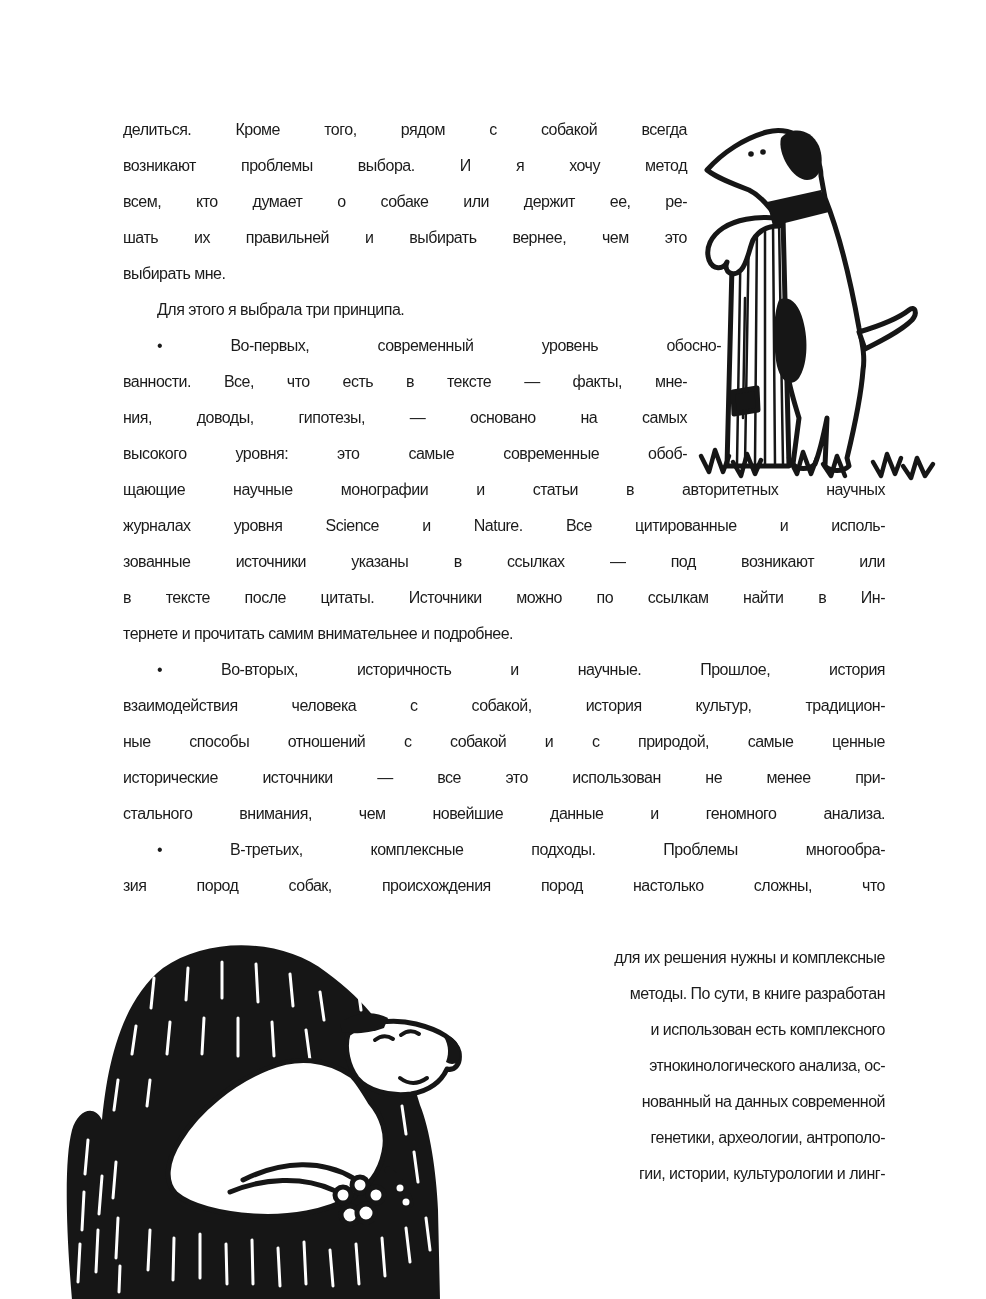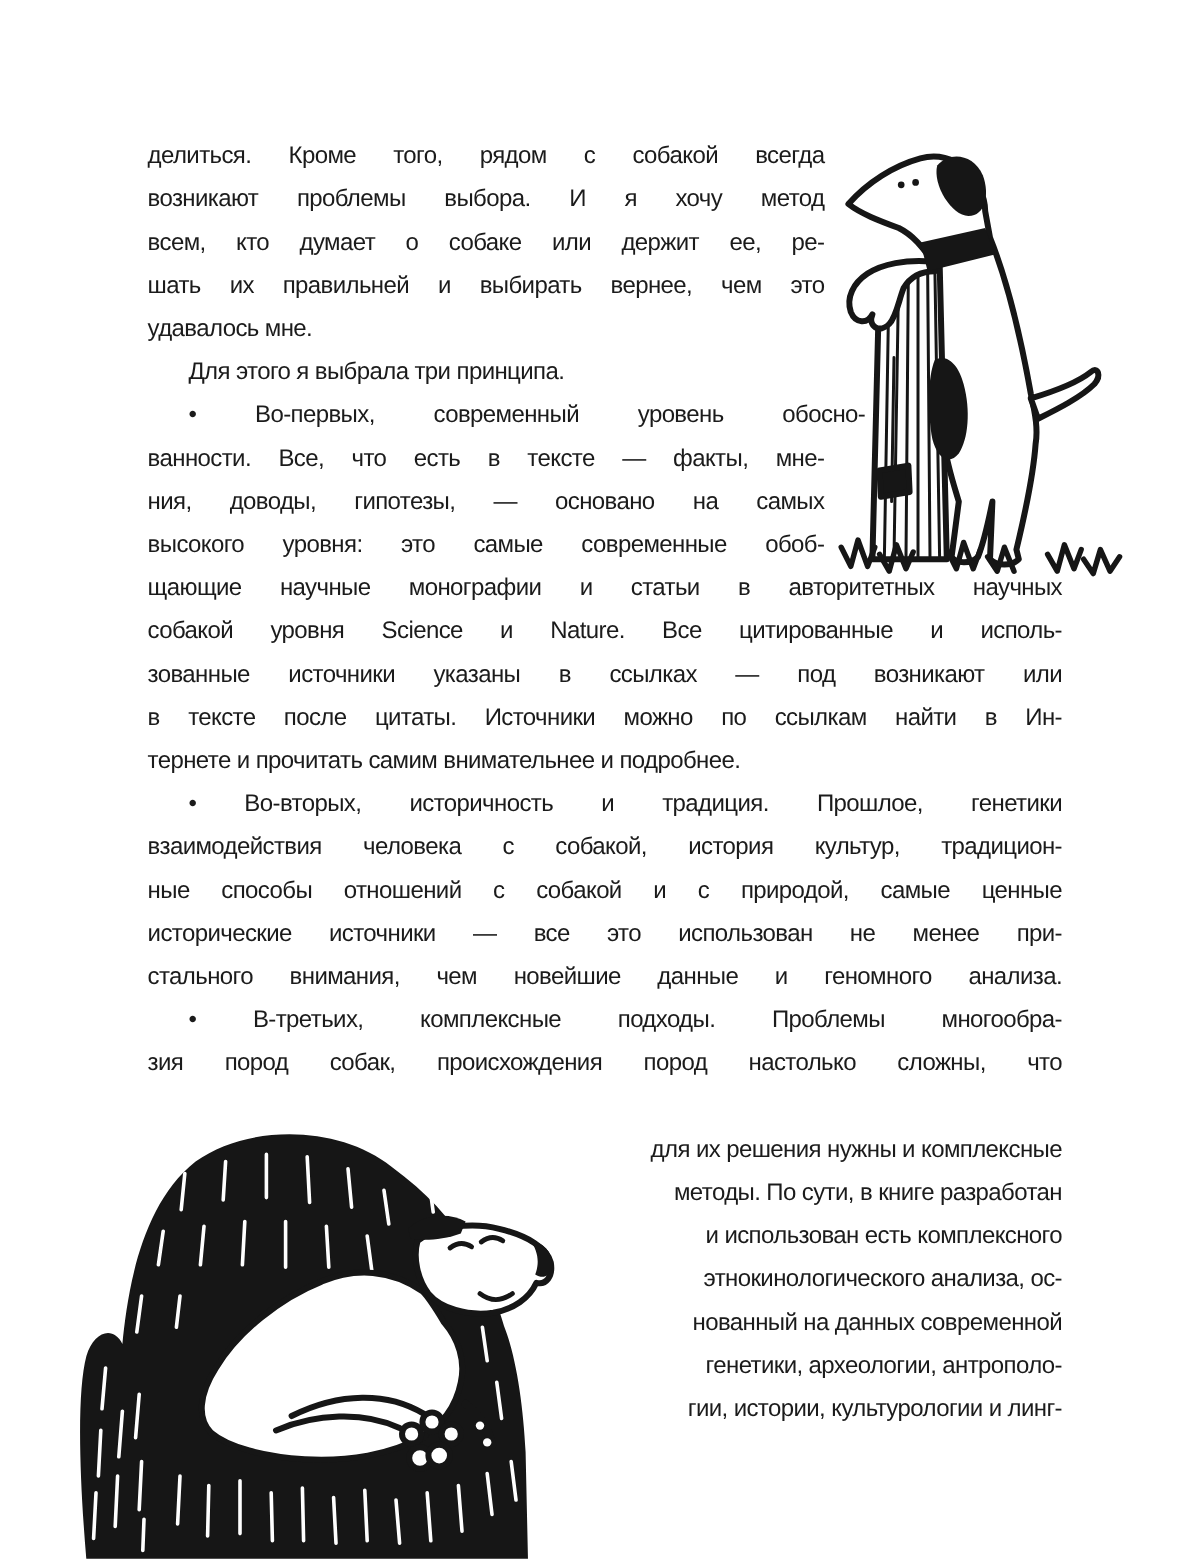--- a/index.html
+++ b/index.html
@@ -16,21 +16,21 @@
     background: #ffffff;
   }
   .textcol {
     position: absolute;
     left: 123px; top: 112px;
     width: 762px;
   }
   .line {
     height: 36px;
     line-height: 36px;
-    font-size: 20px;
+    font-size: 16px;
     letter-spacing: -0.5px;
     white-space: normal;
     overflow: visible;
   }
   .just  { text-align: justify; text-align-last: justify; }
   .narrow { width: 564px; }
   .indent { padding-left: 34px; }
   .wrapcol {
     position: absolute;
     left: 425px; top: 940px;
@@ -45,33 +45,33 @@
 </head>
 <body>
 
 <div class="page">
 
   <div class="textcol">
     <div class="line just narrow">делиться. Кроме того, рядом с собакой всегда</div>
     <div class="line just narrow">возникают проблемы выбора. И я хочу метод</div>
     <div class="line just narrow">всем, кто думает о собаке или держит ее, ре-</div>
     <div class="line just narrow">шать их правильней и выбирать вернее, чем это</div>
-    <div class="line narrow">удавалось мне.</div>
+    <div class="line narrow">выбирать мне.</div>
     <div class="line narrow indent">Для этого я выбрала три принципа.</div>
     <div class="line just narrow indent">• Во-первых, современный уровень обосно-</div>
     <div class="line just narrow">ванности. Все, что есть в тексте — факты, мне-</div>
     <div class="line just narrow">ния, доводы, гипотезы, — основано на самых</div>
     <div class="line just narrow">высокого уровня: это самые современные обоб-</div>
 
     <div class="line just">щающие научные монографии и статьи в авторитетных научных</div>
-    <div class="line just">собакой уровня Science и Nature. Все цитированные и исполь-</div>
+    <div class="line just">журналах уровня Science и Nature. Все цитированные и исполь-</div>
     <div class="line just">зованные источники указаны в ссылках — под возникают или</div>
     <div class="line just">в тексте после цитаты. Источники можно по ссылкам найти в Ин-</div>
     <div class="line">тернете и прочитать самим внимательнее и подробнее.</div>
-    <div class="line just indent">• Во-вторых, историчность и традиция. Прошлое, генетики</div>
+    <div class="line just indent">• Во-вторых, историчность и научные. Прошлое, история</div>
     <div class="line just">взаимодействия человека с собакой, история культур, традицион-</div>
     <div class="line just">ные способы отношений с собакой и с природой, самые ценные</div>
     <div class="line just">исторические источники — все это использован не менее при-</div>
     <div class="line just">стального внимания, чем новейшие данные и геномного анализа.</div>
     <div class="line just indent">• В-третьих, комплексные подходы. Проблемы многообра-</div>
     <div class="line just">зия пород собак, происхождения пород настолько сложны, что</div>
   </div>
 
   <div class="wrapcol">
     <div class="line">для их решения нужны и комплексные</div>

